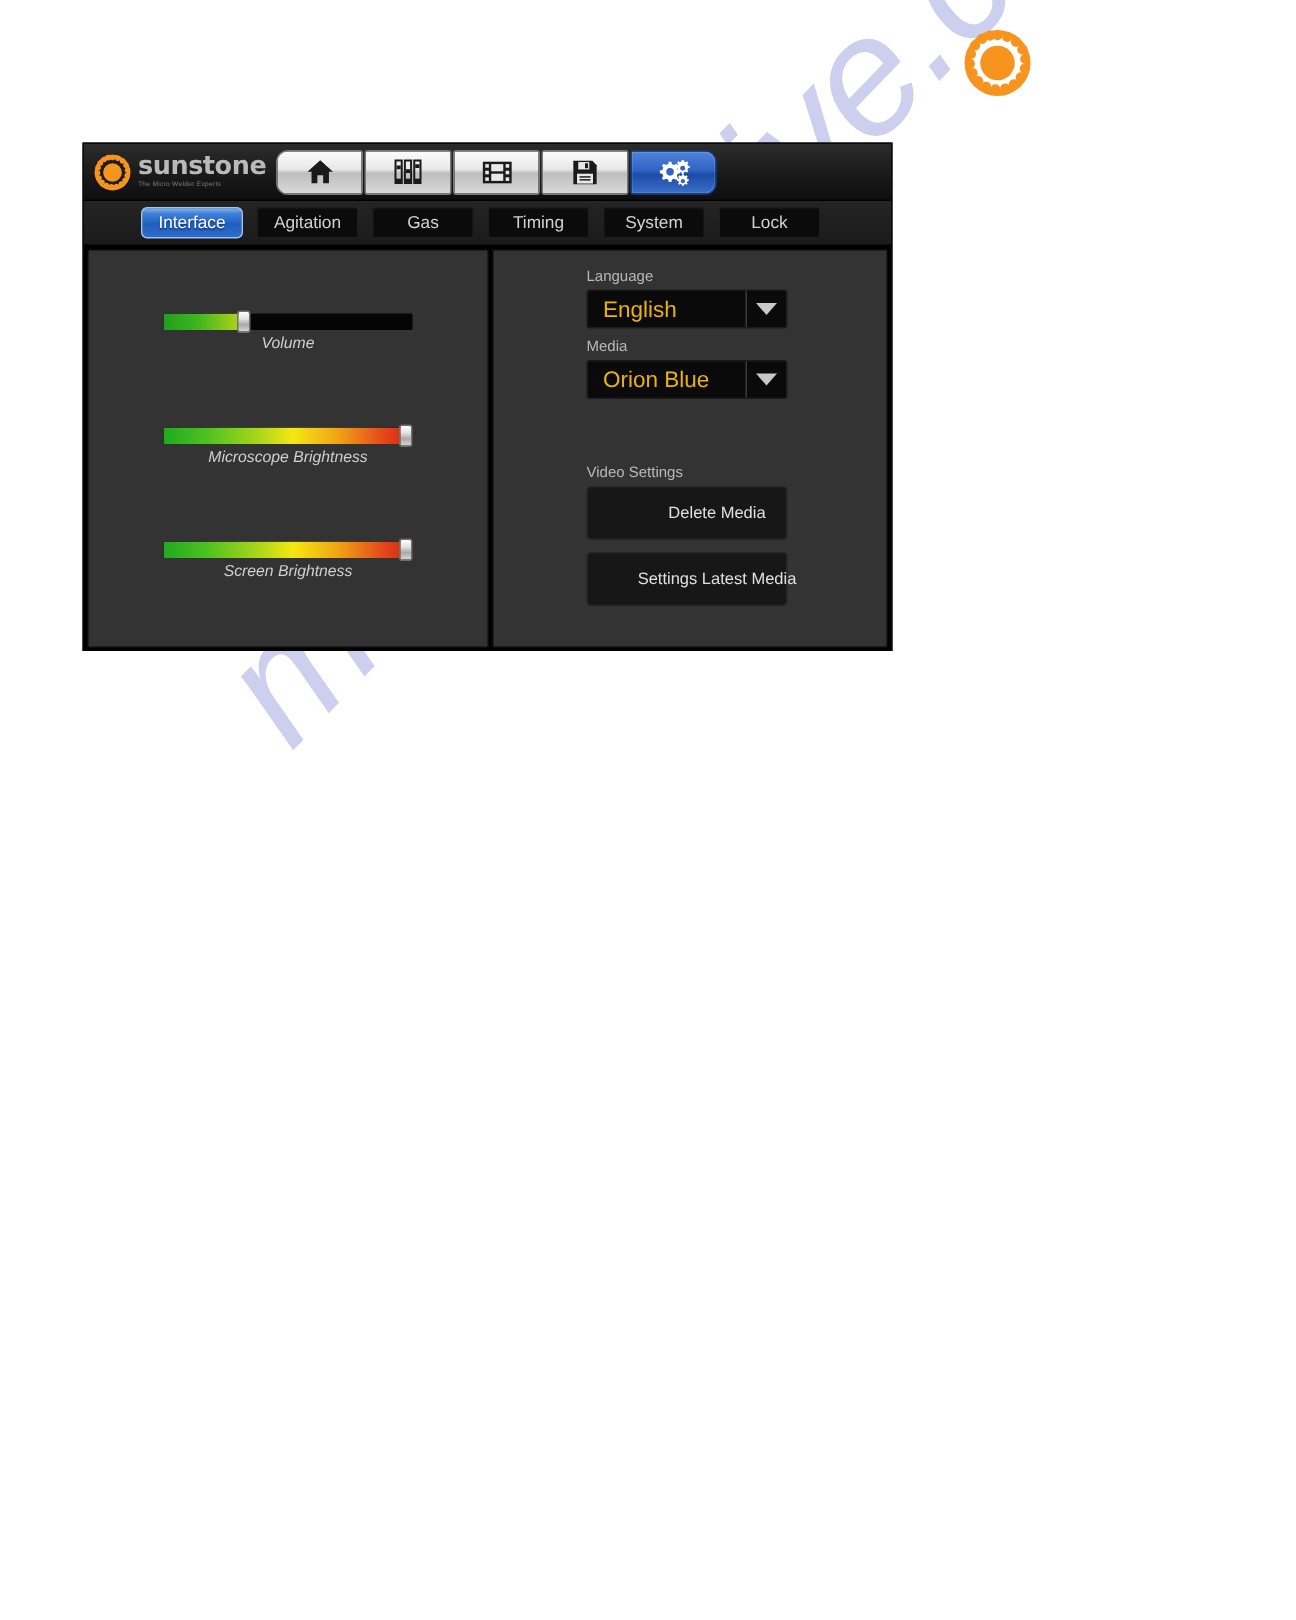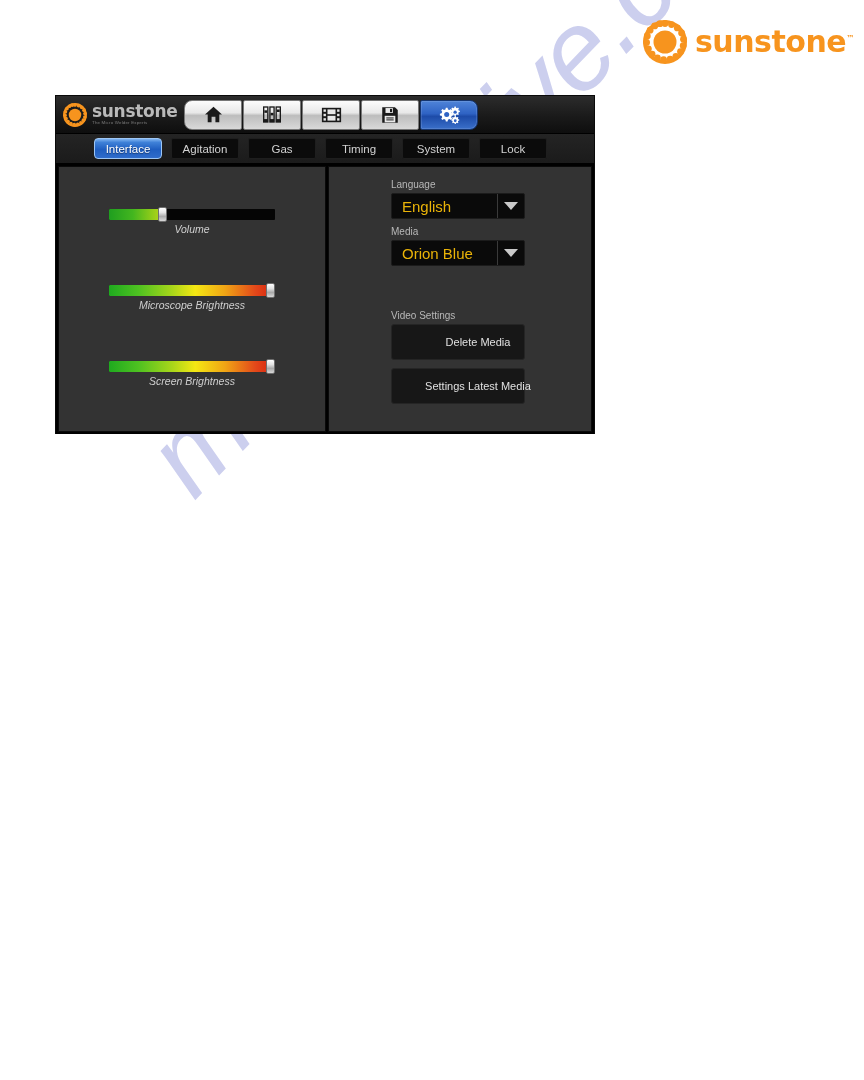--- a/index.html
+++ b/index.html
@@ -350,21 +350,20 @@
             <circle cx="5.6" cy="24.5" r="3.4"></circle>
           <circle cx="6.3" cy="18" r="3.4"></circle>
             <circle cx="9.1" cy="12.2" r="3.4"></circle>
           <circle cx="13.7" cy="7.9" r="3.4"></circle>
             <circle cx="18.9" cy="5.7" r="3.4"></circle>
         </g>
         <circle cx="24" cy="24" r="11.5" fill="#f7941e"></circle>
       </g>
     </svg>
   </div>
-  <div class="brand-word"><span>sunstone</span><span class="brand-tm">™</span></div>
 </div>
 
 <div id="device-screen">
 
   <div id="app-header">
 
     <div id="app-logo">
       <div class="sun-mark-sm">
         <svg width="26" height="26" viewBox="0 0 48 48" aria-hidden="true">
           <g fill="#f7941e">

